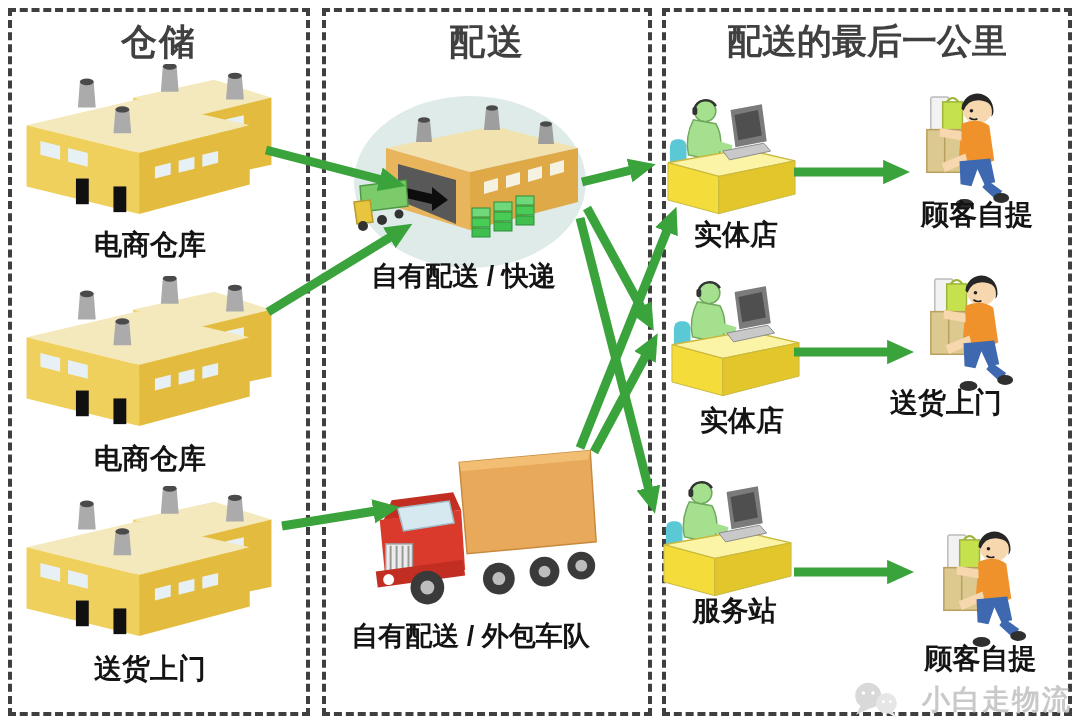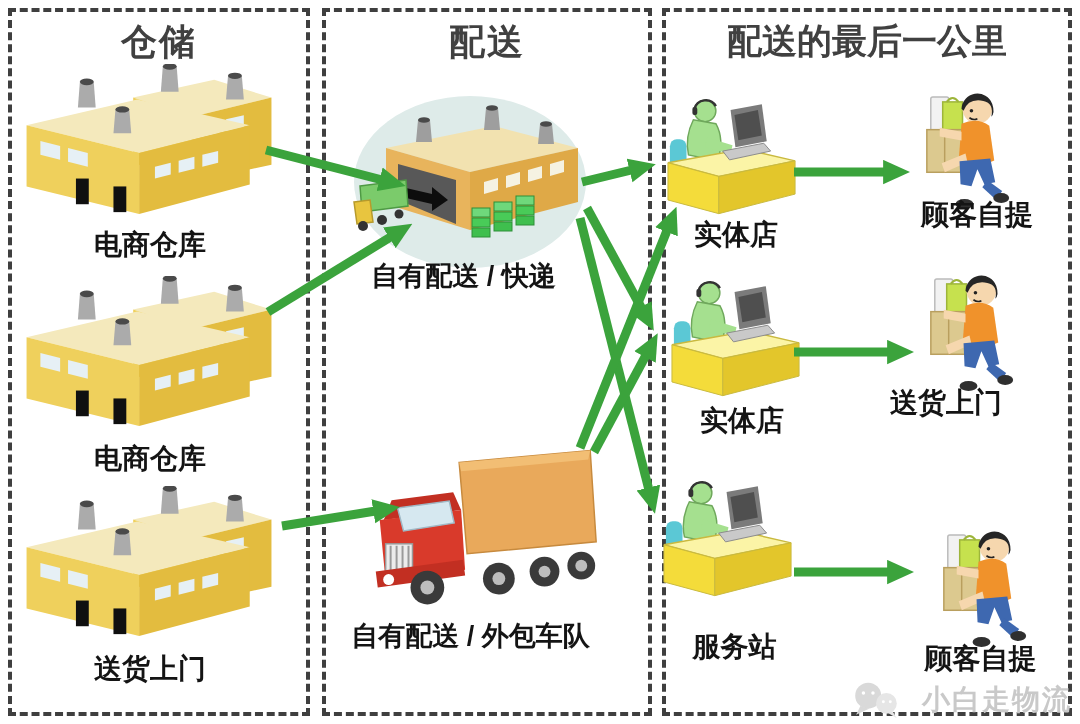--- a/index.html
+++ b/index.html
@@ -22,21 +22,21 @@
   #watermark{position:absolute;left:850px;top:680px;z-index:2;display:flex;align-items:center;gap:20px;
              color:#c9c9c9;font-size:28px;font-weight:700;letter-spacing:2px;white-space:nowrap;}
   
   #lbl-wh1{left:30px;top:226px;width:240px;}
   #lbl-wh2{left:30px;top:440px;width:240px;}
   #lbl-wh3{left:20px;top:650px;width:260px;}
   #lbl-dc{left:321px;top:258px;width:285px;}
   #lbl-truck{left:313px;top:618px;width:315px;}
   #lbl-store1{left:666px;top:216px;width:140px;}
   #lbl-store2{left:672px;top:402px;width:140px;}
-  #lbl-station{left:662px;top:628px;width:145px;}
+  #lbl-station{left:662px;top:592px;width:145px;}
   #lbl-cust1{left:893px;top:196px;width:168px;}
   #lbl-cust2{left:862px;top:384px;width:168px;}
   #lbl-cust3{left:893px;top:642px;width:175px;line-height:1.18;}
   
   #icon-wh1{left:16px;top:64px;width:268px;height:158px;}
   #icon-wh2{left:16px;top:276px;width:268px;height:158px;}
   #icon-wh3{left:16px;top:486px;width:268px;height:158px;}
   #icon-dc{left:352px;top:90px;width:240px;height:182px;}
   #icon-truck{left:340px;top:424px;width:278px;height:190px;}
   #icon-store1{left:666px;top:90px;width:132px;height:128px;}

